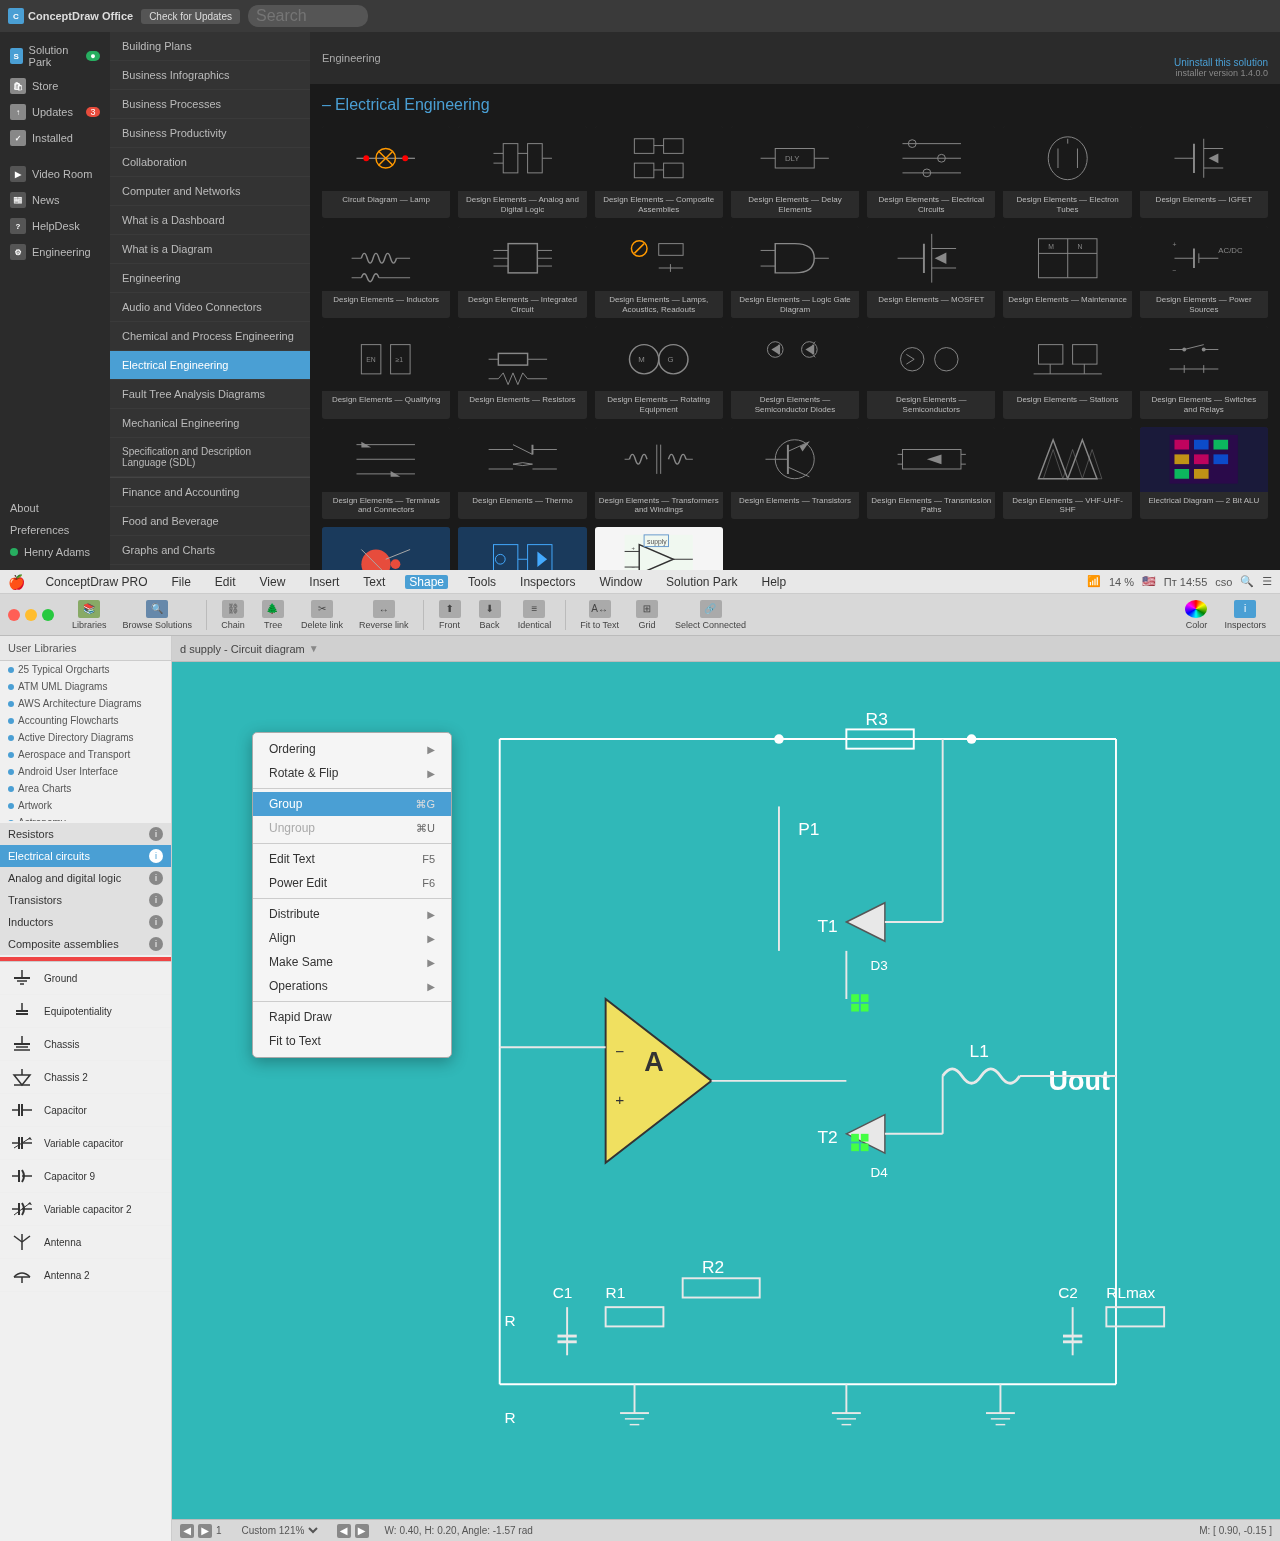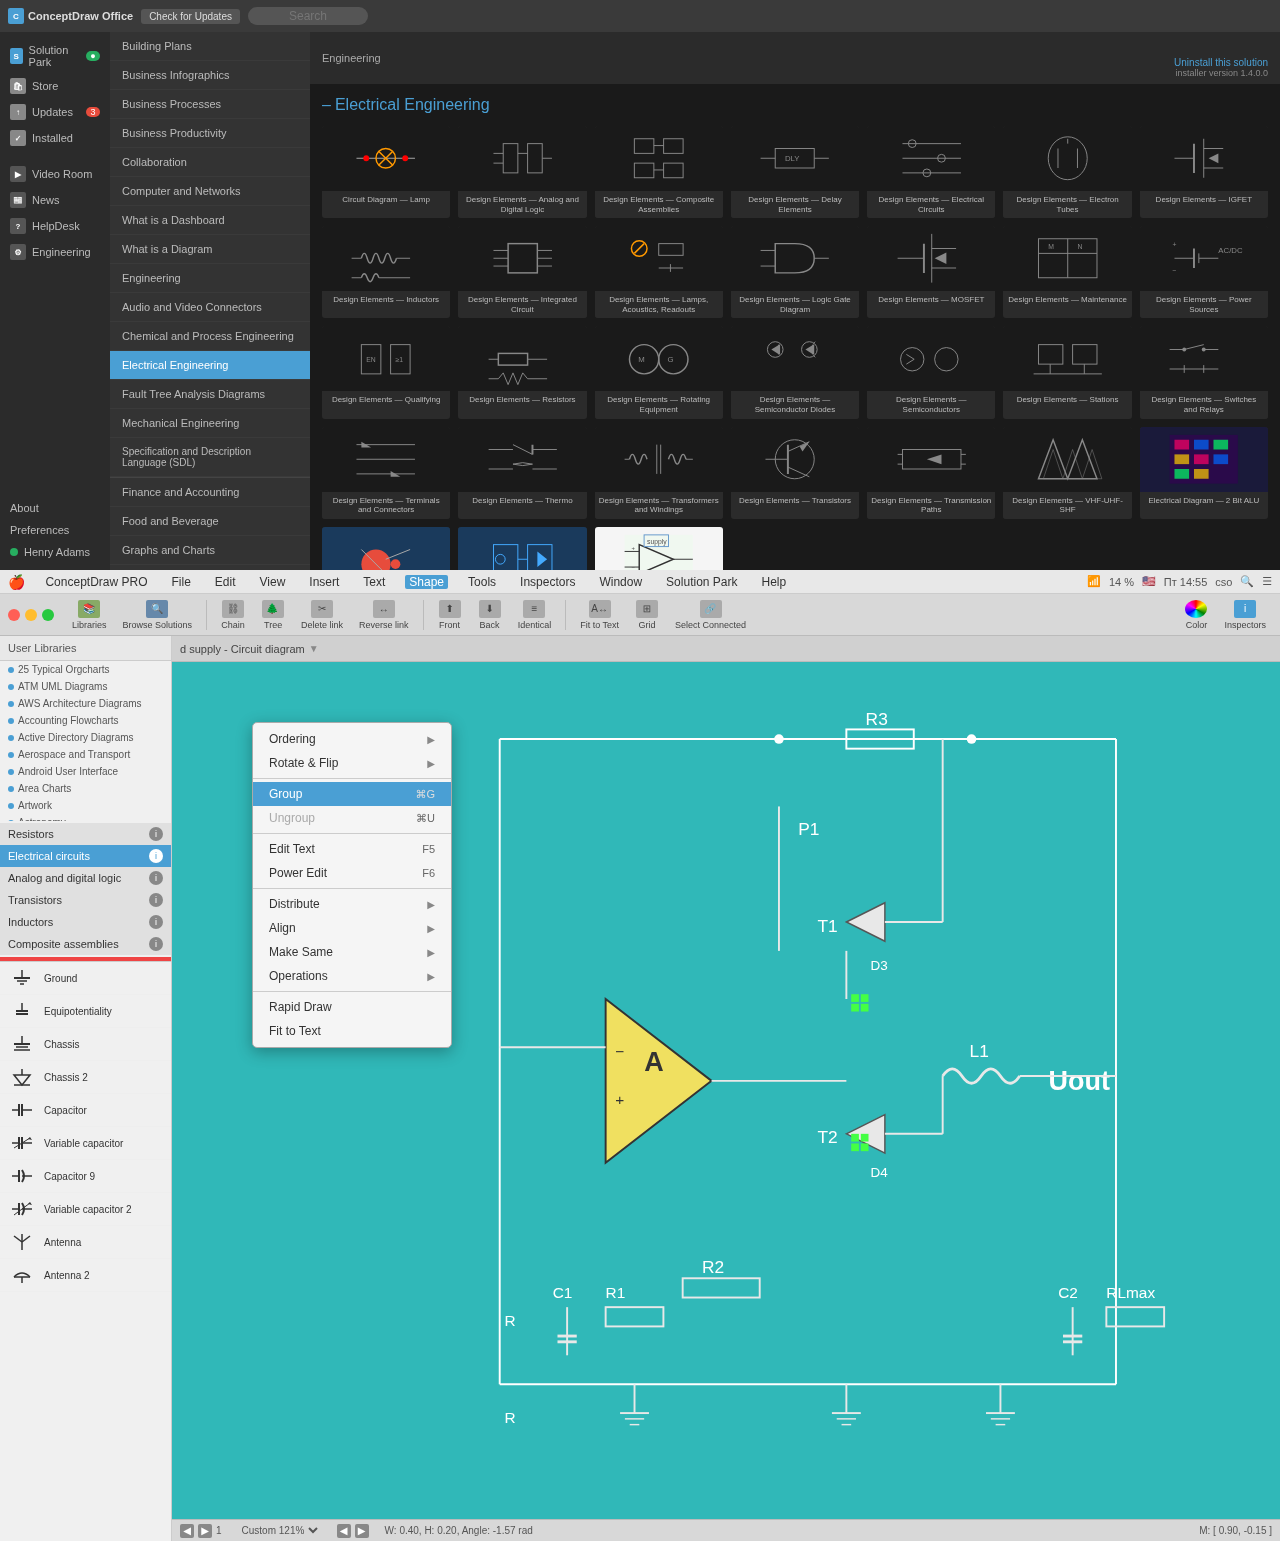--- a/index.html
+++ b/index.html
@@ -50,23 +50,22 @@
       cursor: pointer;
       text-align: center;
     }
 
     .search-input-top {
       background: #555;
       border: none;
       border-radius: 10px;
       padding: 2px 8px;
       color: #ddd;
-      font-size: 12px;
+      font-size: 16px;
       width: 120px;
-      text-align: center;
     }
 
     .main-content {
       display: flex;
       flex: 1;
       overflow: hidden;
     }
 
     
     .left-sidebar {
@@ -397,21 +396,21 @@
     .document-canvas {
       flex: 1;
       background: #30b8b8;
       position: relative;
       overflow: hidden;
     }
 
     
     .context-menu {
       position: absolute;
-      top: 60px;
+      top: 70px;
       left: 80px;
       background: #f5f5f5;
       border: 1px solid #aaa;
       border-radius: 5px;
       box-shadow: 0 4px 16px rgba(0,0,0,0.3);
       z-index: 100;
       min-width: 200px;
       padding: 4px 0;
     }
 

